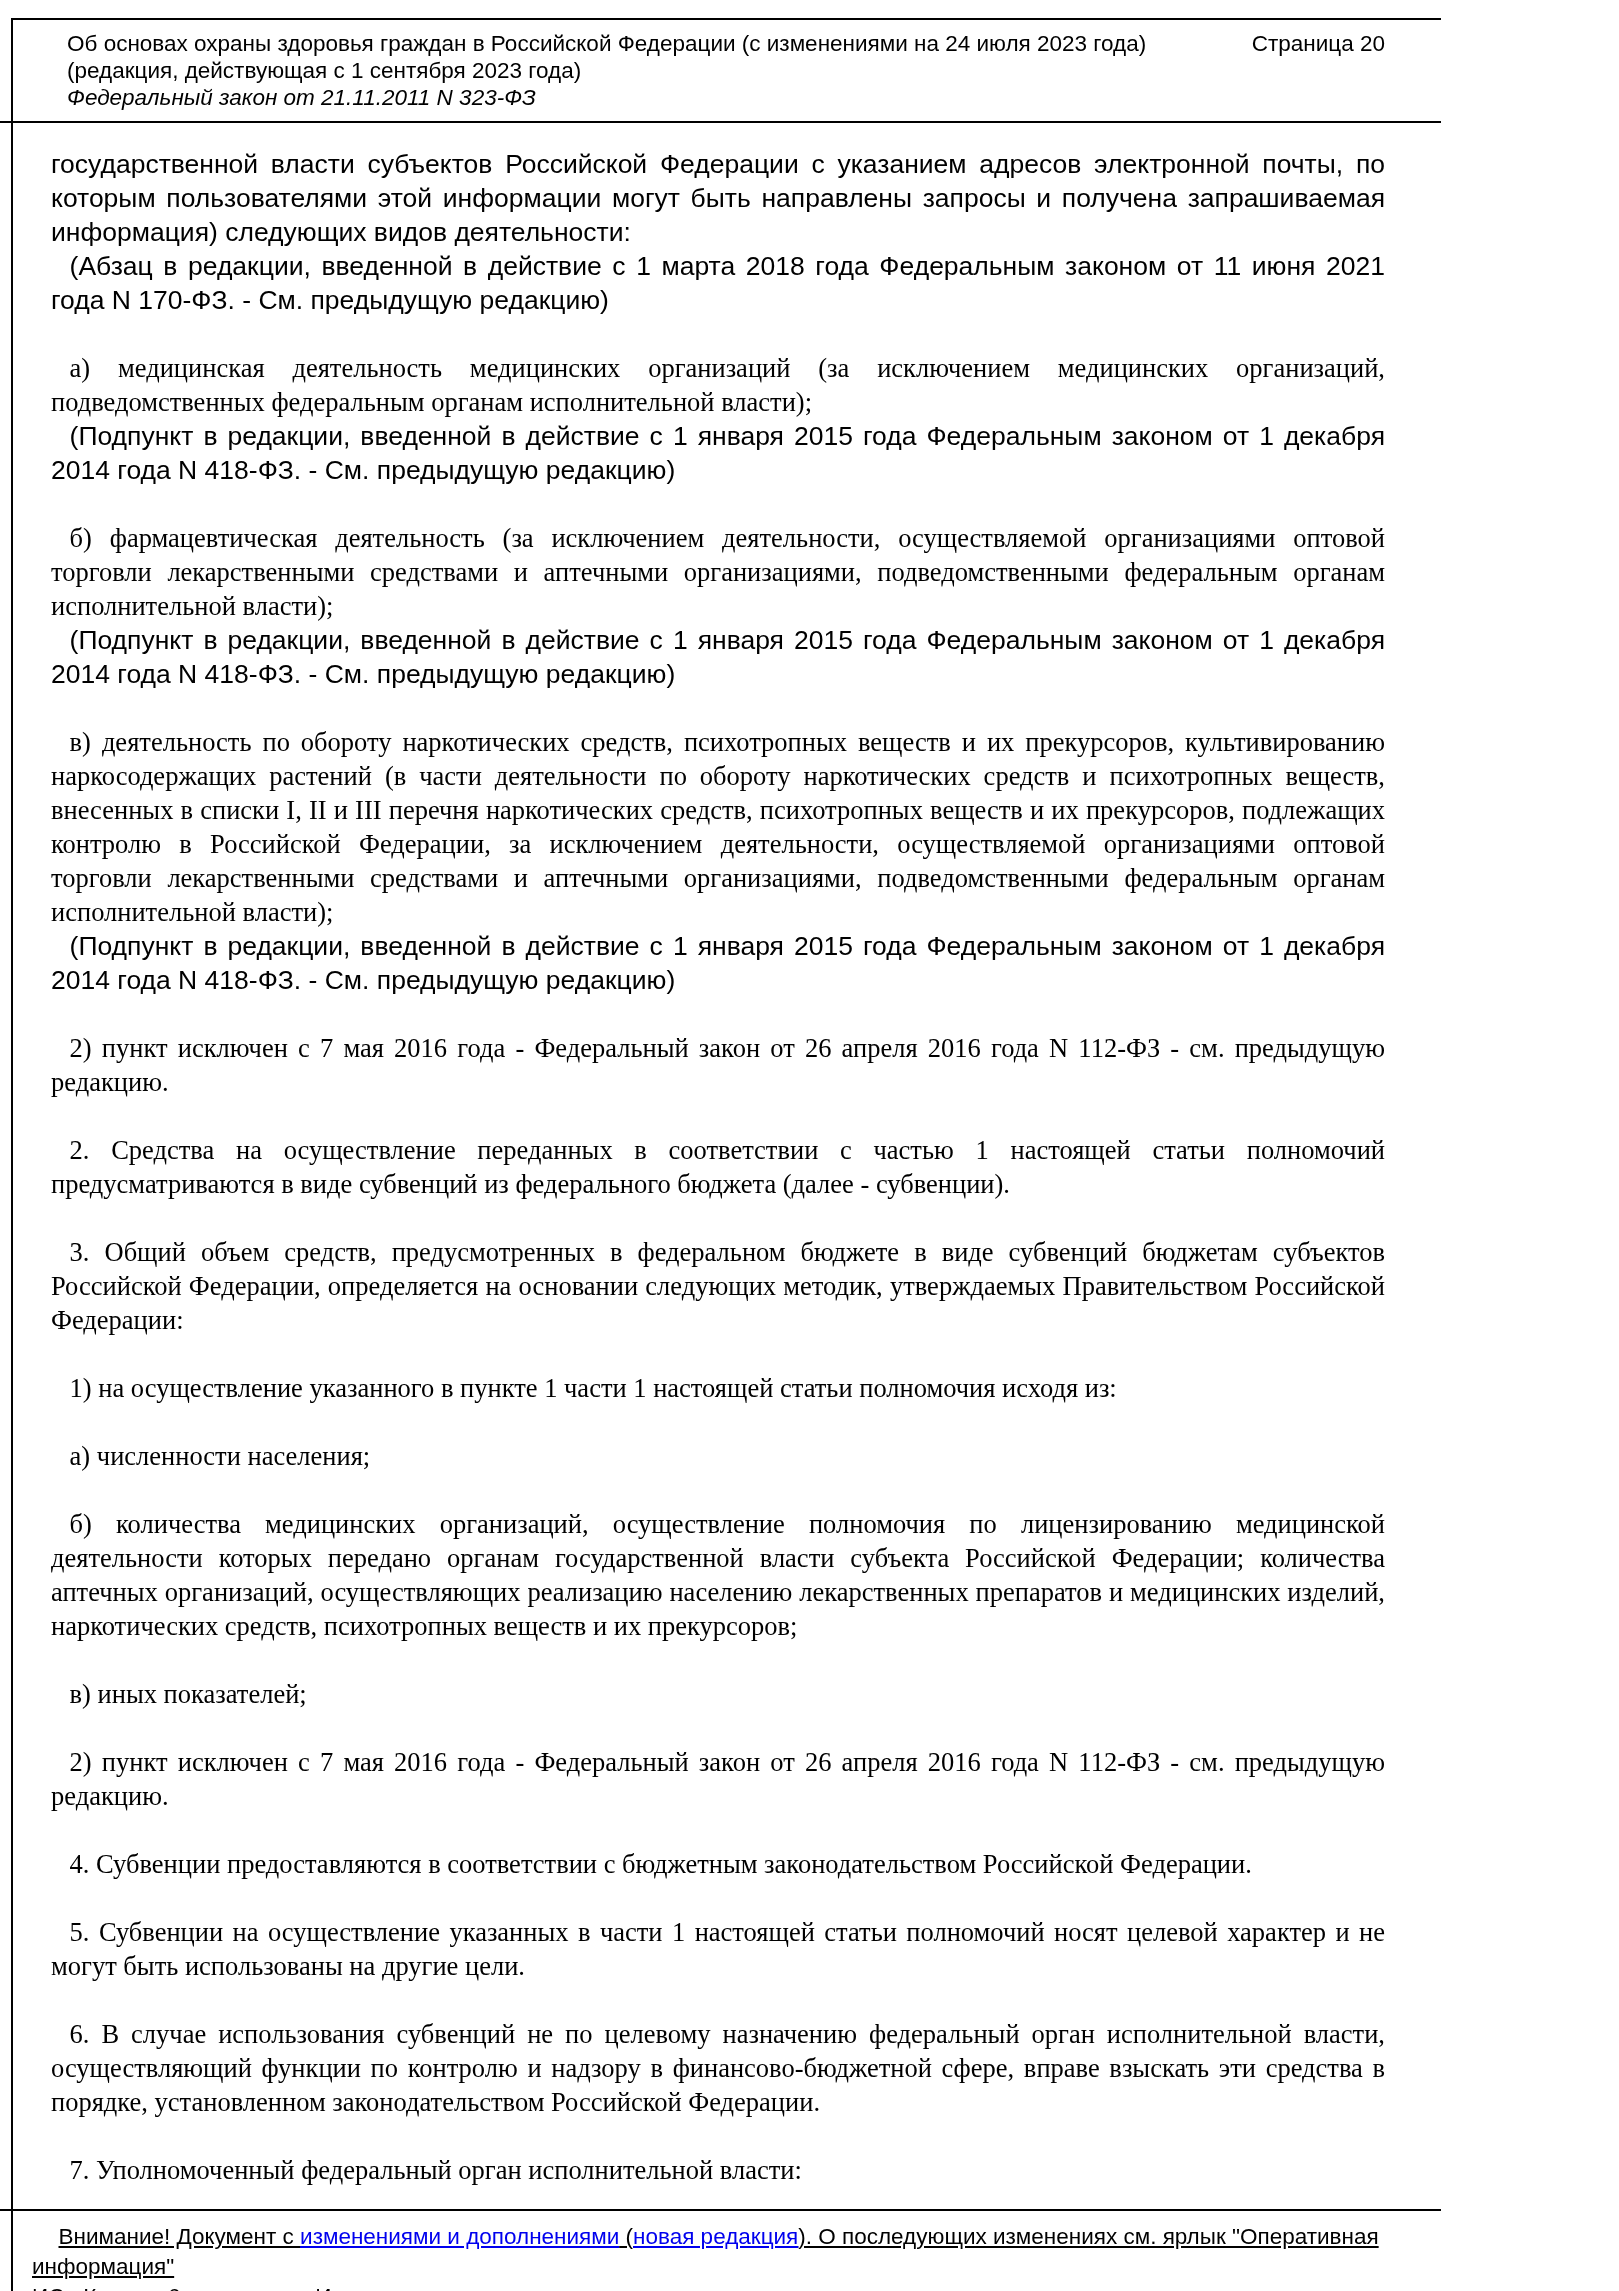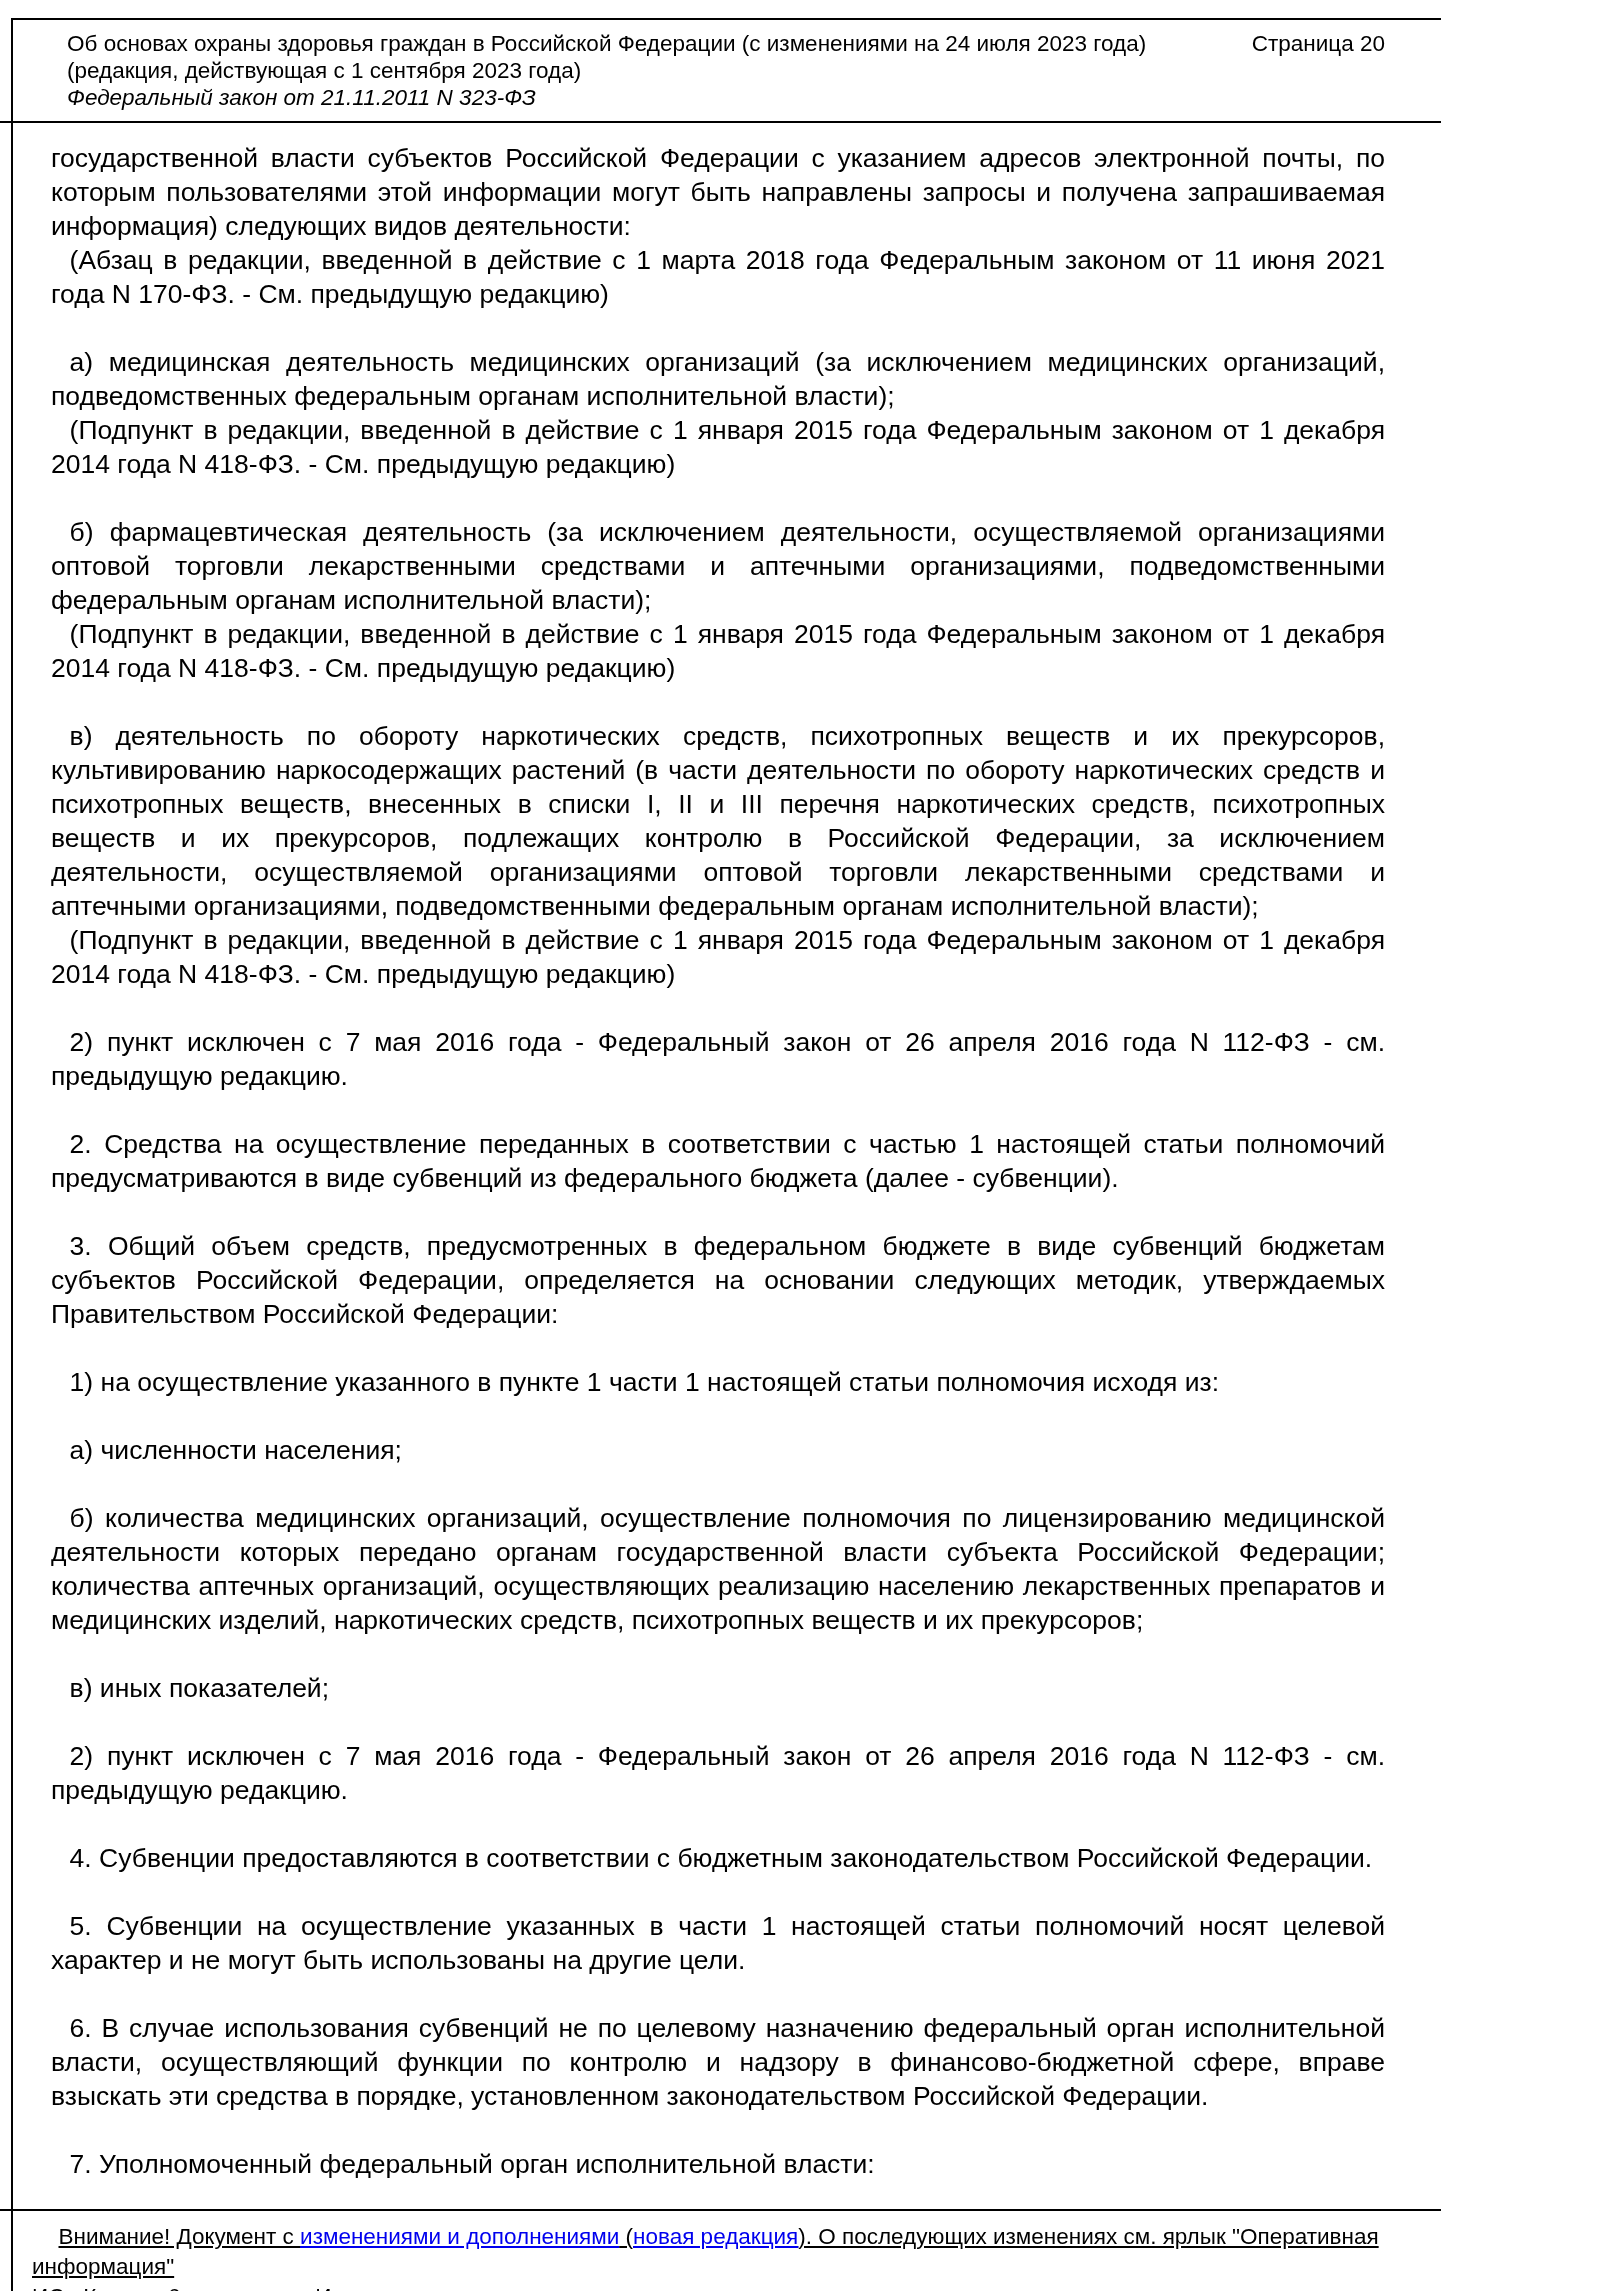--- a/index.html
+++ b/index.html
@@ -39,31 +39,31 @@
   .subtitle { font-style: italic; }
   .page-number { margin-left: auto; white-space: nowrap; }
   .hr {
     height: 0;
     border-top: 2px solid #000;
     margin: 0;
   }
   .content {
     box-sizing: border-box;
     height: 2086px;
-    padding: 18px 56px 0 51px;
+    padding: 24px 56px 0 51px;
     overflow: hidden;
     font-size: 26.5px;
     line-height: 34px;
   }
   .para {
     margin: 0;
     text-align: justify;
   }
   .para.indent { text-indent: 18.6px; }
-  .para.gap { margin-top: 34px; }
+  .para.gap { margin-top: 34px; font-family: Liberation Serif, serif; }
   .footer {
     padding: 11.8px 39px 0 32px;
     font-size: 22.5px;
     line-height: 30px;
   }
   .footer p { margin: 0; text-decoration: underline; }
   .notice { text-indent: 26.5px; }
   .doclink {
     color: #0000ee;
     text-decoration: underline;

